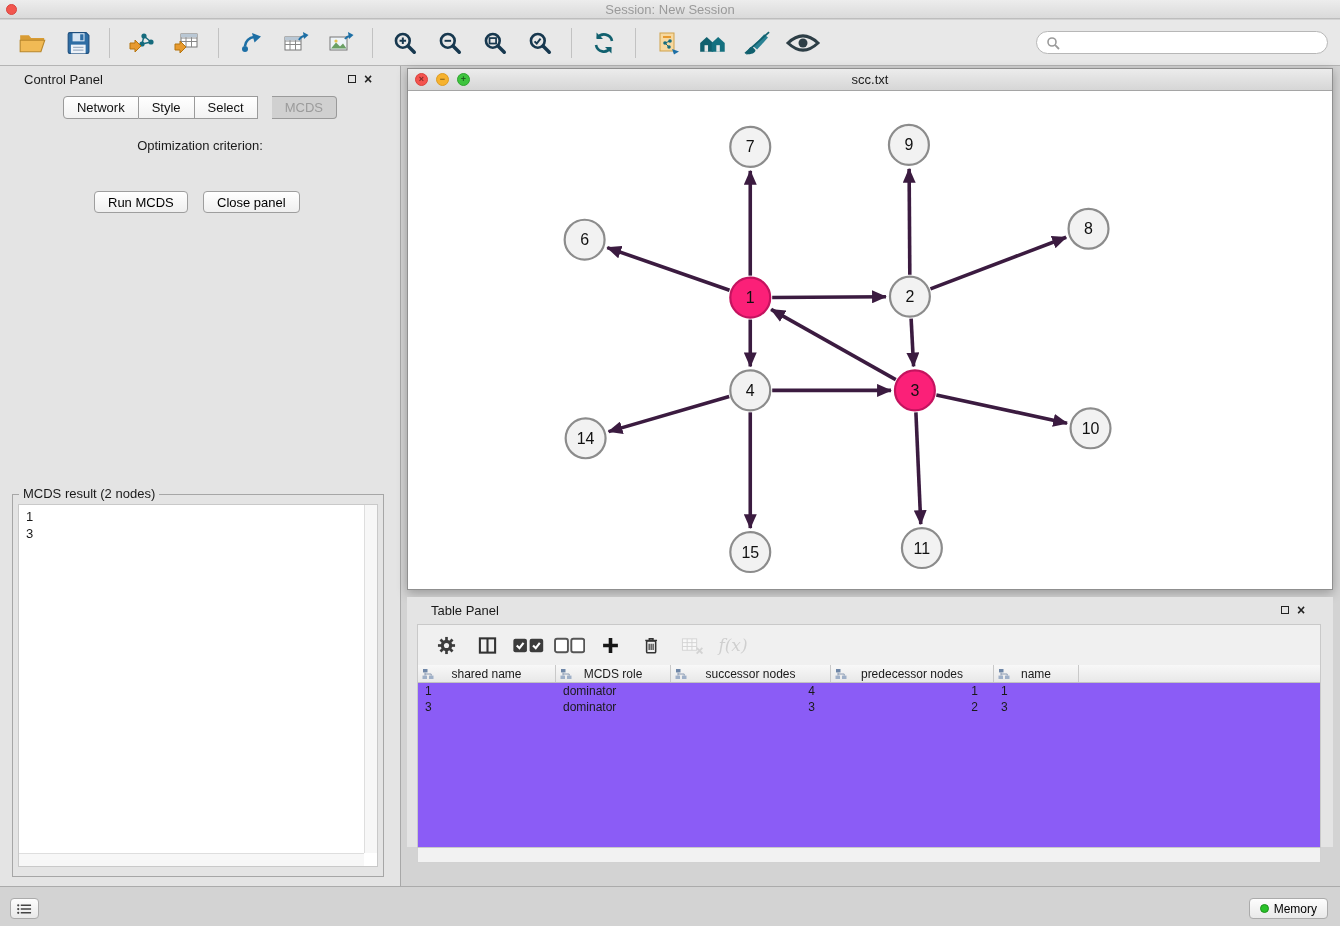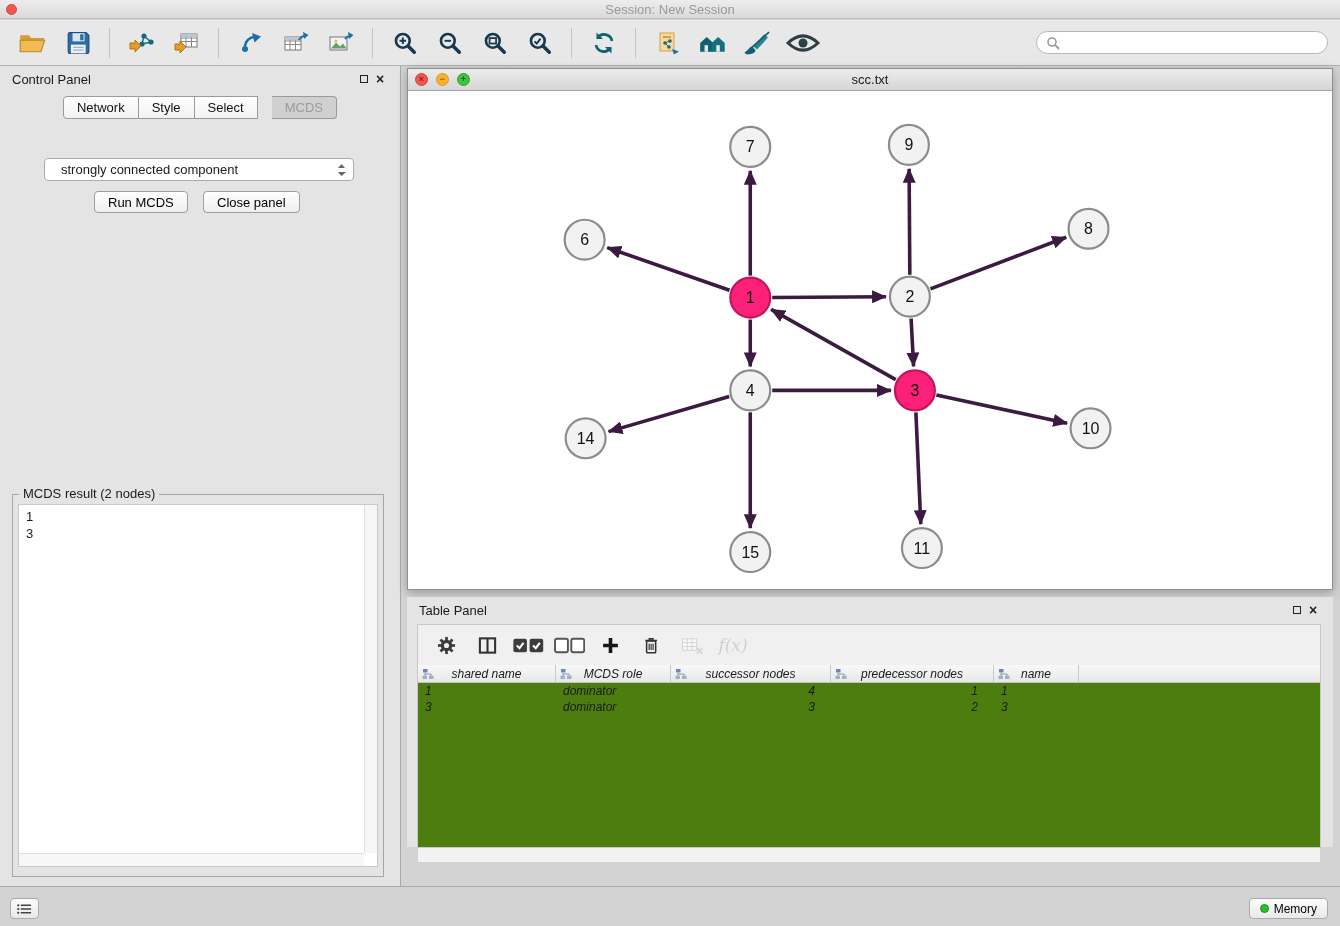--- a/index.html
+++ b/index.html
@@ -29,21 +29,21 @@
   .tbtn svg{height:24px;width:auto;}
   .tsep{width:1px;height:30px;background:#c2c2c2;margin:0 7px;}
   .search{margin-left:auto;width:292px;height:23px;background:#fff;border:1px solid #b7b7b7;
     border-radius:12px;display:flex;align-items:center;padding:0 9px;gap:5px;}
   .search svg{flex:0 0 auto;}
   .search input{border:none;outline:none;flex:1;font-size:13px;background:transparent;min-width:0;}
 
   
   .cpanel{position:absolute;left:0;top:66px;width:401px;height:820px;background:#e4e4e4;
     border-right:1px solid #a8a8a8;}
-  .phead{height:26px;display:flex;align-items:center;padding:0 12px;font-size:13px;}
+  .phead{height:26px;display:flex;align-items:center;padding:0 24px;font-size:13px;}
   .phead .sp{flex:1;}
   .wbtn{width:16px;height:16px;display:flex;align-items:center;justify-content:center;
     background:none;border:none;padding:0;cursor:pointer;color:#222;font-size:14px;font-weight:bold;line-height:1;}
   .float-sq{width:8px;height:8px;border:1.5px solid #222;display:block;}
   .tabs{display:flex;justify-content:center;margin-top:4px;}
   .tab{border:1px solid #9a9a9a;border-left:none;background:linear-gradient(#ffffff,#f2f2f2);
     font-size:13px;padding:3px 13px;color:#111;cursor:pointer;}
   .tab:first-child{border-left:1px solid #9a9a9a;border-radius:4px 0 0 4px;}
   .tab:last-child{border-radius:0 4px 4px 0;margin-left:14px;}
   .tab.active{background:#d0d0d0;color:#9b9b9b;}
@@ -78,22 +78,22 @@
 
   
   .tpanel{position:absolute;left:407px;top:597px;width:926px;height:250px;background:#e4e4e4;}
   .ttoolbar{position:absolute;left:10px;top:27px;width:904px;height:42px;background:#f0f0f0;
     border:1px solid #c9c9c9;display:flex;align-items:center;gap:13px;padding:0 14px;}
   .ttb{background:none;border:none;width:28px;height:30px;display:flex;align-items:center;
     justify-content:center;cursor:pointer;padding:0;}
   .ttb svg{height:19px;width:auto;}
   .ttb.dis{opacity:.55;}
   .fx{font-family:"DejaVu Serif", serif;font-style:italic;font-size:17px;color:#b5b5b5;}
-  .tablewrap{position:absolute;left:10px;top:68px;width:904px;height:183px;background:#4d7c0f;
-    border:1px solid #c9c9c9;border-top:none;overflow:hidden;font-style:italic;}
+  .tablewrap{position:absolute;left:10px;top:68px;width:904px;height:183px;background:#8b5cf6;
+    border:1px solid #c9c9c9;border-top:none;overflow:hidden;}
   .thead{display:flex;height:18px;background:linear-gradient(#f8f8f8,#e8e8e8);
     border-bottom:1px solid #c2c2c2;font-size:12px;}
   .th{position:relative;display:flex;align-items:center;justify-content:center;
     border-right:1px solid #c9c9c9;cursor:pointer;}
   .th .sicon{position:absolute;left:4px;top:3px;}
   .th.fill{flex:1;border-right:none;cursor:default;}
   .trow{display:flex;height:16px;font-size:12px;align-items:center;}
   .td{padding:0 7px;overflow:hidden;white-space:nowrap;}
   .td.r{text-align:right;padding-right:16px;}
   .hscroll{position:absolute;left:10px;top:251px;width:904px;height:15px;background:#f2f2f2;
@@ -312,27 +312,21 @@
     <button class="wbtn">
         <span>×</span>
       </button>
   </div>
   <div class="tabs">
       <button class="tab">Network</button>
       <button class="tab">Style</button>
       <button class="tab">Select</button>
       <button class="tab active">MCDS</button>
     </div>
-  <div class="dd">
-    <span class="ddtext">strongly connected component</span>
-    <svg width="9" height="14" viewBox="0 0 9 14">
-        <path d="M4.5 1L8 5H1z" fill="#666"></path>
-        <path d="M4.5 13L1 9h8z" fill="#666"></path>
-      </svg>
-  </div>
+  <div class="optlabel">Optimization criterion:</div>
   <button class="btn runbtn">Run MCDS</button>
   <button class="btn closebtn">Close panel</button>
   <div class="result">
     <span class="legend">MCDS result (2 nodes)</span>
     <div class="rbox">
       <div class="rlist">
           <div>1</div>
           <div>3</div>
         </div>
       <div class="vtrack"></div>

